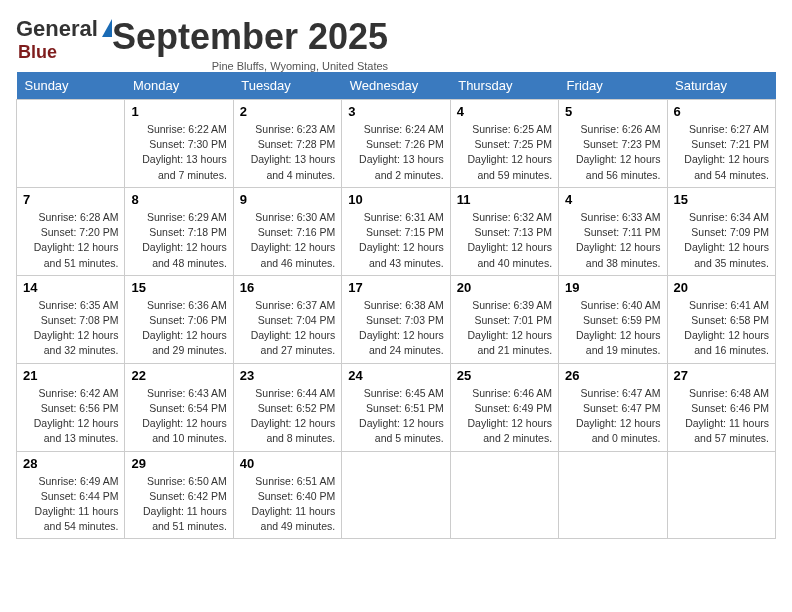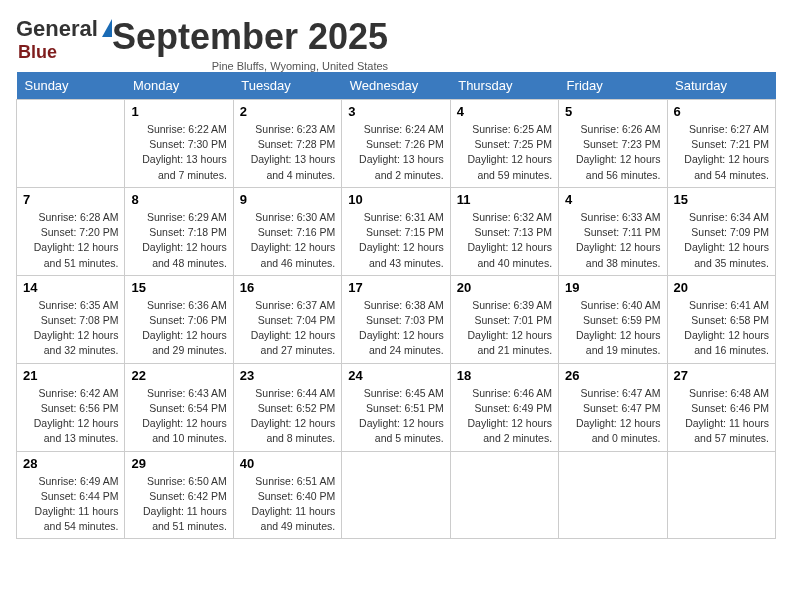--- a/index.html
+++ b/index.html
@@ -227,21 +227,21 @@
         </td>
         <td>
           <span class="day-number">23</span>
           <div class="day-info">Sunrise: 6:44 AM<br>Sunset: 6:52 PM<br>Daylight: 12 hours<br>and 8 minutes.</div>
         </td>
         <td>
           <span class="day-number">24</span>
           <div class="day-info">Sunrise: 6:45 AM<br>Sunset: 6:51 PM<br>Daylight: 12 hours<br>and 5 minutes.</div>
         </td>
         <td>
-          <span class="day-number">18</span>
+          <span class="day-number">25</span>
           <div class="day-info">Sunrise: 6:46 AM<br>Sunset: 6:49 PM<br>Daylight: 12 hours<br>and 2 minutes.</div>
         </td>
         <td>
           <span class="day-number">26</span>
           <div class="day-info">Sunrise: 6:47 AM<br>Sunset: 6:47 PM<br>Daylight: 12 hours<br>and 0 minutes.</div>
         </td>
         <td>
           <span class="day-number">27</span>
           <div class="day-info">Sunrise: 6:48 AM<br>Sunset: 6:46 PM<br>Daylight: 11 hours<br>and 57 minutes.</div>
         </td>

